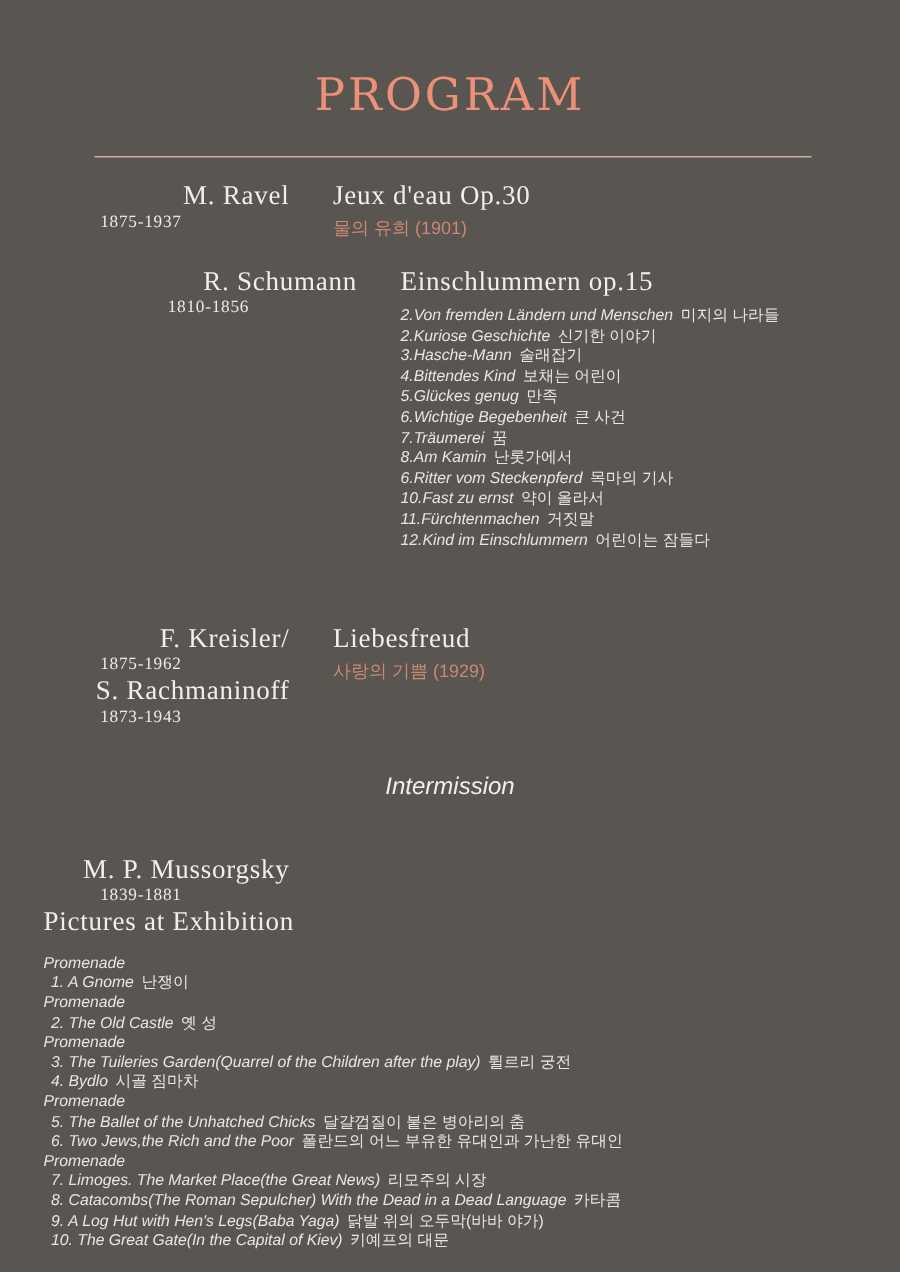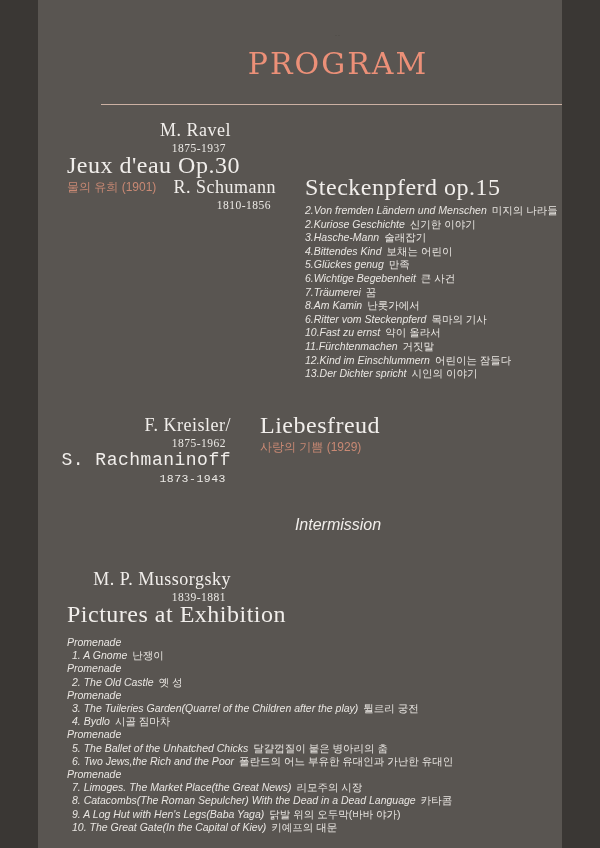--- a/index.html
+++ b/index.html
@@ -1,18 +1,18 @@
 <!DOCTYPE html>
 <html><head>
 <meta charset="utf-8">
 <style>
   html,body{margin:0;padding:0;background:#3a3734;}
   .page{
     position:relative;
-    width:524px;height:848px;
+    width:600px;height:848px;
     margin:0 auto;
     background:#595551;
     overflow:hidden;
     font-family:"Liberation Serif", serif;
     color:#f1eeeb;
   }
   .top-mark{
     position:absolute;top:30px;left:297px;
     font-size:7px;color:#48453f;letter-spacing:1px;
     font-family:"Liberation Sans", sans-serif;
@@ -27,36 +27,36 @@
     margin:0;
   }
   .divider{
     position:absolute;top:104px;left:63px;width:478px;height:1px;
     background:#ccb1a3;border:none;margin:0;
   }
   .section{
     position:absolute;left:0;width:600px;
     display:flex;align-items:flex-start;
   }
-  .sec-ravel{top:120px;flex-direction:column;}
+  .sec-ravel{top:120px;}
   .sec-schumann{top:177px;padding-left:45px;}
   .sec-kreisler{top:415px;}
   .sec-mussorgsky{top:569px;flex-direction:column;}
   .col-left{width:193px;flex-shrink:0;text-align:right;}
   .col-right{margin-left:29px;text-align:left;max-width:370px;}
   .composer-name{
     font-size:18px;line-height:20px;letter-spacing:0.5px;color:#f1eeeb;
   }
   .composer-dates{
     font-size:11.5px;line-height:13px;letter-spacing:0.5px;
-    color:#eceae6;margin-top:2px;padding-right:5px;
+    color:#eceae6;margin-top:2px;padding-right:5px;text-align:center;
   }
-  .composer + .composer{margin-top:0px;font-family:Liberation Mono, monospace;}
+  .composer + .composer{margin-top:0px;}
   .piece-title{
-    font-size:24px;line-height:20px;letter-spacing:0.5px;color:#f1eeeb;
+    font-size:18px;line-height:20px;letter-spacing:0.5px;color:#f1eeeb;
   }
   .piece-subtitle{
     font-family:"Liberation Sans", sans-serif;
     font-size:12px;line-height:14px;margin-top:5px;
     color:#c98974;
   }
   .movements{
     list-style:none;margin:0;padding:0;
     font-family:"Liberation Sans", sans-serif;
     color:#e9e6e2;
@@ -103,35 +103,34 @@
   </div>
 
   <div class="section sec-schumann">
     <div class="col-left">
       <div class="composer">
         <div class="composer-name">R. Schumann</div>
         <div class="composer-dates">1810-1856</div>
       </div>
     </div>
     <div class="col-right">
-      <div class="piece-title">Steckenpferd op.15</div>
+      <div class="piece-title">Einschlummern op.15</div>
       <ul class="movements mv-list-schumann">
         <li><span class="mv-en">2.Von fremden Ländern und Menschen</span><span class="mv-kr">미지의 나라들</span></li>
         <li><span class="mv-en">2.Kuriose Geschichte</span><span class="mv-kr">신기한 이야기</span></li>
         <li><span class="mv-en">3.Hasche-Mann</span><span class="mv-kr">술래잡기</span></li>
         <li><span class="mv-en">4.Bittendes Kind</span><span class="mv-kr">보채는 어린이</span></li>
         <li><span class="mv-en">5.Glückes genug</span><span class="mv-kr">만족</span></li>
         <li><span class="mv-en">6.Wichtige Begebenheit</span><span class="mv-kr">큰 사건</span></li>
         <li><span class="mv-en">7.Träumerei</span><span class="mv-kr">꿈</span></li>
         <li><span class="mv-en">8.Am Kamin</span><span class="mv-kr">난롯가에서</span></li>
         <li><span class="mv-en">6.Ritter vom Steckenpferd</span><span class="mv-kr">목마의 기사</span></li>
         <li><span class="mv-en">10.Fast zu ernst</span><span class="mv-kr">약이 올라서</span></li>
         <li><span class="mv-en">11.Fürchtenmachen</span><span class="mv-kr">거짓말</span></li>
         <li><span class="mv-en">12.Kind im Einschlummern</span><span class="mv-kr">어린이는 잠들다</span></li>
-        <li><span class="mv-en">13.Der Dichter spricht</span><span class="mv-kr">시인의 이야기</span></li>
       </ul>
     </div>
   </div>
 
   <div class="section sec-kreisler">
     <div class="col-left">
       <div class="composer">
         <div class="composer-name">F. Kreisler/</div>
         <div class="composer-dates">1875-1962</div>
       </div>

